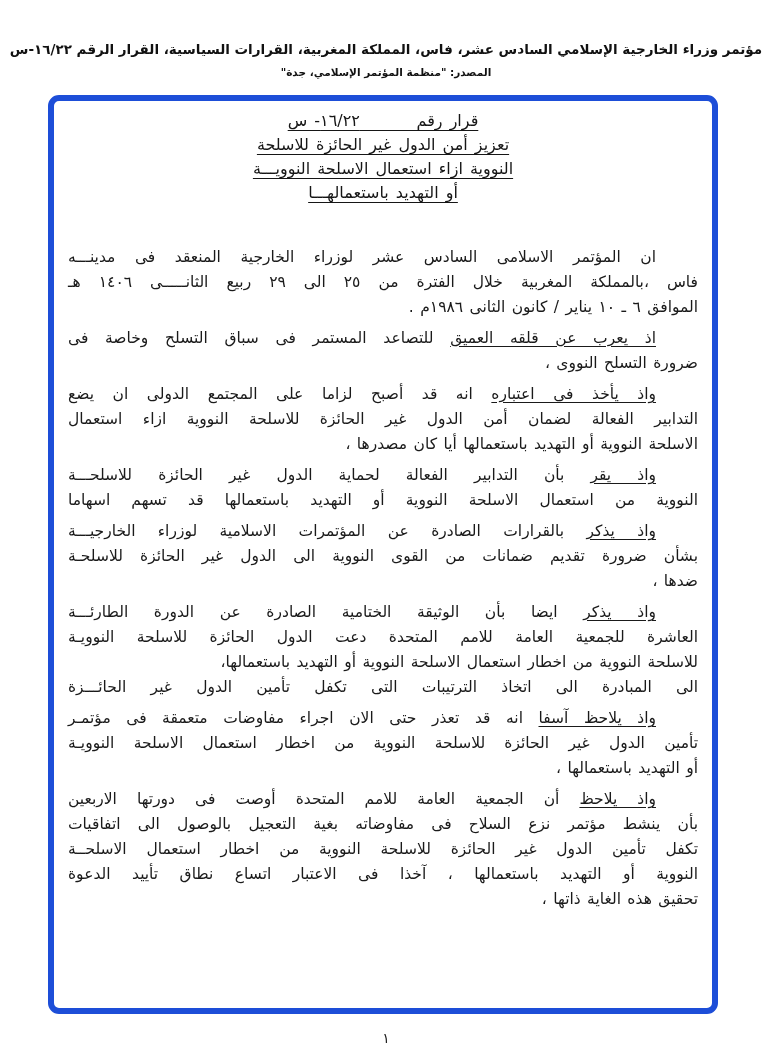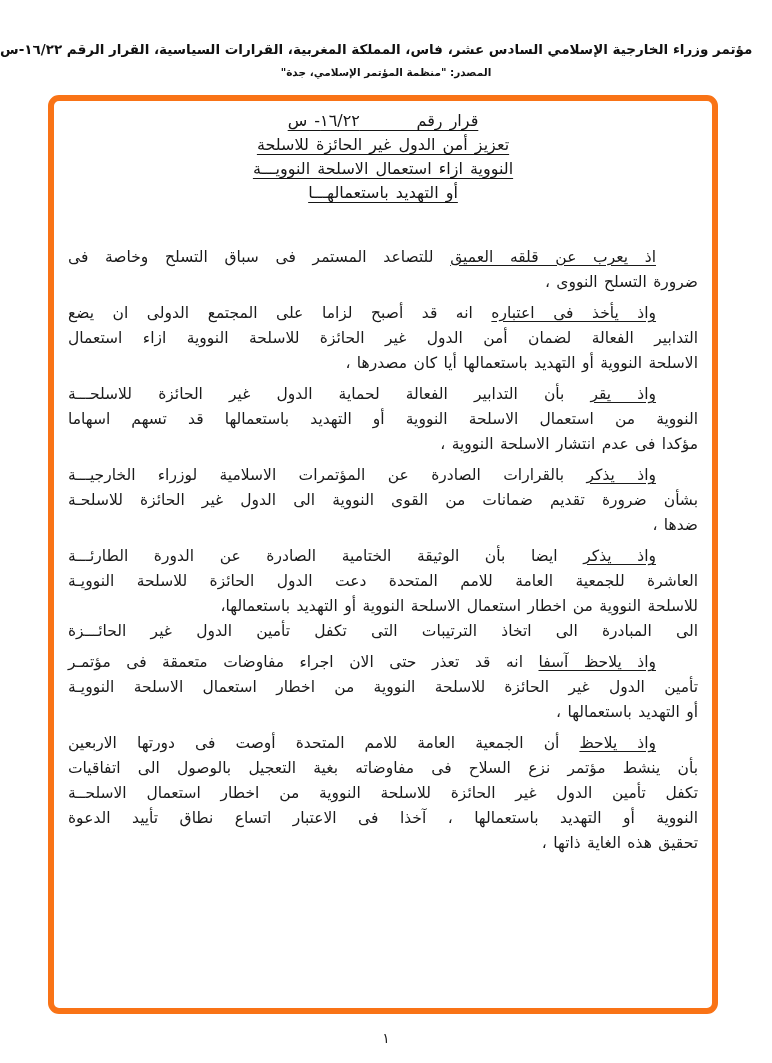--- a/index.html
+++ b/index.html
@@ -1,30 +1,30 @@
 <!DOCTYPE html>
 <html lang="ar"><head>
 <meta charset="utf-8">
 <style>
   html,body{margin:0;padding:0;}
   body{
     width:772px;height:1063px;position:relative;background:#ffffff;
     font-family:"DejaVu Sans",sans-serif;color:#1e1e1e;overflow:hidden;
   }
   .catalog-header{
-    position:absolute;top:40px;left:0;width:772px;text-align:left;
+    position:absolute;top:40px;left:0;width:772px;text-align:center;
     font-weight:bold;font-size:13.5px;line-height:18px;direction:rtl;color:#111;
   }
   .source-line{
     position:absolute;top:66px;left:0;width:772px;text-align:center;
     font-weight:bold;font-size:10.5px;direction:rtl;color:#111;
   }
   .resolution-box{
     position:absolute;left:48px;top:95px;width:670px;height:919px;
-    box-sizing:border-box;border:6px solid #f97316;border-radius:11px;
+    box-sizing:border-box;border:6px solid #1d4ed8;border-radius:11px;
     padding:5px 14px 0 14px;direction:rtl;overflow:hidden;background:#fff;
   }
   .title-block{margin-top:3px;}
   .tline{
     text-align:center;font-size:16px;line-height:24px;color:#161616;
     word-spacing:2px;
   }
   .tline .ul{text-decoration:underline;text-underline-offset:4px;}
   .body-block{margin-top:40px;}
   .bline{
@@ -52,32 +52,36 @@
 
 <div class="resolution-box">
   <div class="title-block" id="title-block">
       <div class="tline"><span class="ul">قرار رقم &nbsp;&nbsp;&nbsp;&nbsp;&nbsp;&nbsp; ١٦/٢٢- س</span></div>
       <div class="tline"><span class="ul">تعزيز أمن الدول غير الحائزة للاسلحة</span></div>
       <div class="tline"><span class="ul">النووية ازاء استعمال الاسلحة النوويـــة</span></div>
       <div class="tline"><span class="ul">أو التهديد باستعمالهـــا</span></div>
     </div>
   <div class="body-block" id="body-block">
       <div class="para">
+        <div class="bline first">ان المؤتمر الاسلامى السادس عشر لوزراء الخارجية المنعقد فى مدينـــه</div>
+        <div class="bline">فاس ،بالمملكة المغربية خلال الفترة من ٢٥ الى ٢٩ ربيع الثانـــــى ١٤٠٦ هـ</div>
+        <div class="bline last">الموافق ٦ ـ ١٠ يناير / كانون الثانى ١٩٨٦م .</div>
+      </div>
+      <div class="para">
         <div class="bline first"><span class="ul">اذ يعرب عن قلقه العميق</span> للتصاعد المستمر فى سباق التسلح وخاصة فى</div>
         <div class="bline last">ضرورة التسلح النووى ،</div>
       </div>
       <div class="para">
         <div class="bline first"><span class="ul">واذ يأخذ فى اعتباره</span> انه قد أصبح لزاما على المجتمع الدولى ان يضع</div>
         <div class="bline">التدابير الفعالة لضمان أمن الدول غير الحائزة للاسلحة النووية ازاء استعمال</div>
         <div class="bline last">الاسلحة النووية أو التهديد باستعمالها أيا كان مصدرها ،</div>
       </div>
       <div class="para">
         <div class="bline first"><span class="ul">واذ يقر</span> بأن التدابير الفعالة لحماية الدول غير الحائزة للاسلحـــة</div>
         <div class="bline">النووية من استعمال الاسلحة النووية أو التهديد باستعمالها قد تسهم اسهاما</div>
-        <div class="bline last">مؤكدا فى عدم انتشار الاسلحة النووية ،</div>
       </div>
       <div class="para">
         <div class="bline first"><span class="ul">واذ يذكر</span> بالقرارات الصادرة عن المؤتمرات الاسلامية لوزراء الخارجيـــة</div>
         <div class="bline">بشأن ضرورة تقديم ضمانات من القوى النووية الى الدول غير الحائزة للاسلحـة</div>
         <div class="bline last">ضدها ،</div>
       </div>
       <div class="para">
         <div class="bline first"><span class="ul">واذ يذكر</span> ايضا بأن الوثيقة الختامية الصادرة عن الدورة الطارئـــة</div>
         <div class="bline">العاشرة للجمعية العامة للامم المتحدة دعت الدول الحائزة للاسلحة النوويـة</div>
         <div class="bline last">للاسلحة النووية من اخطار استعمال الاسلحة النووية أو التهديد باستعمالها،</div>

